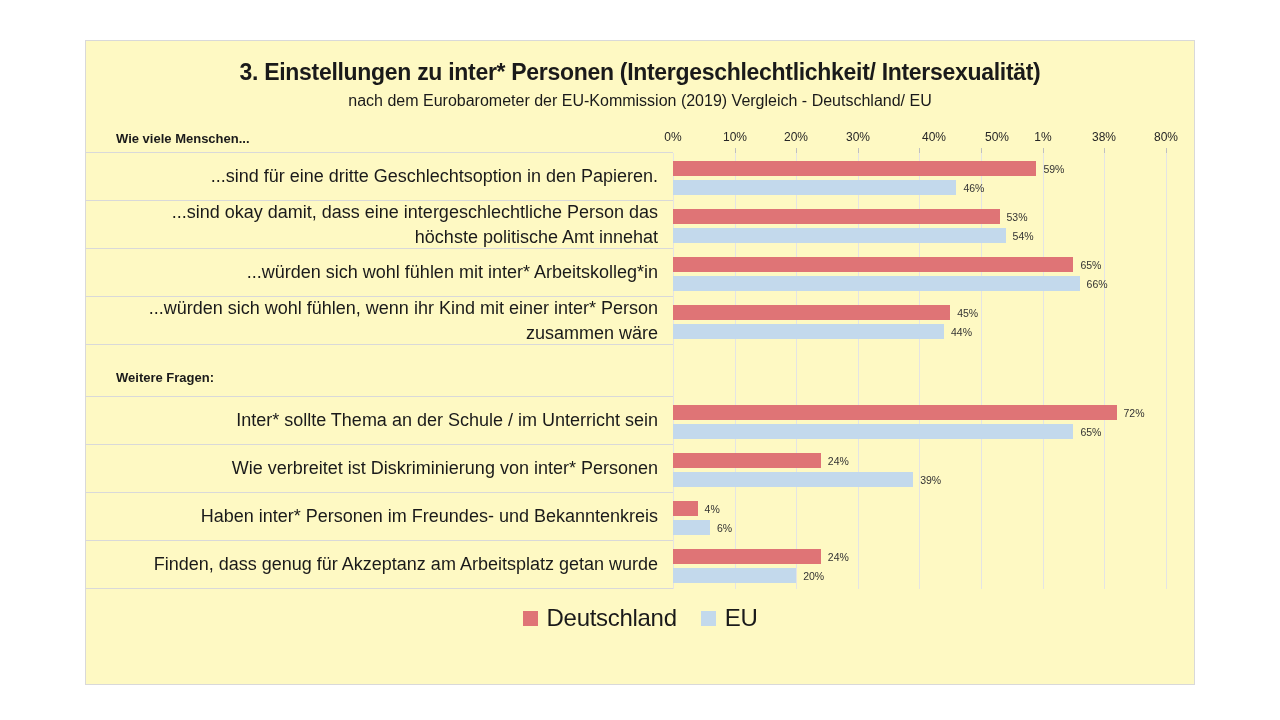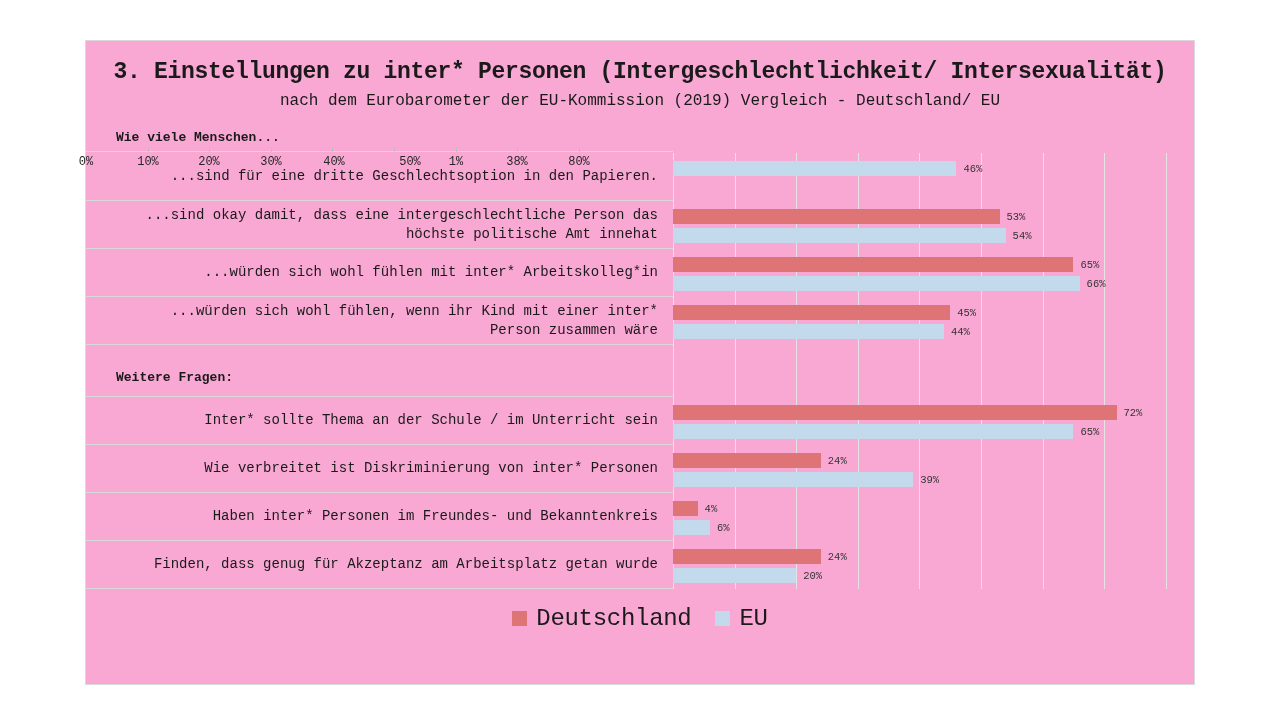--- a/index.html
+++ b/index.html
@@ -7,23 +7,22 @@
     width: 1280px; height: 720px;
     background: #ffffff;
     font-family: "Liberation Sans", sans-serif;
     color: #1a1a1a;
     overflow: hidden;
   }
   .card {
     position: absolute;
     left: 85px; top: 40px;
     width: 1110px; height: 645px;
-    background: #f9a8d4;
+    background: #fef9c3;
     border: 1px solid #d9d9d9;
-    font-family: Liberation Mono, monospace;
   }
   .title {
     margin-top: 16px;
     text-align: center;
     font-size: 23px;
     font-weight: bold;
     letter-spacing: -0.3px;
     line-height: 30px;
   }
   .subtitle {
@@ -50,29 +49,29 @@
     background: #e4e4e4;
   }
   .crow { display: flex; width: 1108px; }
   .label-cell {
     width: 587px;
     border-bottom: 1px solid #d9d9d9;
     display: flex;
     align-items: center;
     justify-content: flex-end;
     text-align: right;
-    font-size: 14px;
+    font-size: 18px;
     line-height: 1.35;
     padding: 2px 15px 2px 30px;
   }
   .plot-cell {
     position: relative;
     width: 521px;
   }
-  .header-row { height: 26px; flex-direction: column; }
+  .header-row { height: 26px; }
   .header-row .label-cell {
     justify-content: flex-start;
     text-align: left;
     font-weight: bold;
     font-size: 13px;
     align-items: flex-end;
     padding-bottom: 4px;
   }
   .tick-label {
     position: absolute;
@@ -158,36 +157,40 @@
         <div class="crow header-row">
           <div class="label-cell">Wie viele Menschen...</div>
           <div class="plot-cell">
             <span class="tick-label" style="left: 0px;">0%</span>
             <span class="tick-label" style="left: 62px;">10%</span>
             <span class="tick-mark" style="left: 62px;"></span>
             <span class="tick-label" style="left: 123px;">20%</span>
             <span class="tick-mark" style="left: 123px;"></span>
             <span class="tick-label" style="left: 185px;">30%</span>
             <span class="tick-mark" style="left: 185px;"></span>
-            <span class="tick-label" style="left: 248px;">40%</span>
+            <span class="tick-label" style="left: 261px;">40%</span>
             <span class="tick-mark" style="left: 246px;"></span>
             <span class="tick-label" style="left: 324px;">50%</span>
             <span class="tick-mark" style="left: 308px;"></span>
             <span class="tick-label" style="left: 370px;">1%</span>
             <span class="tick-mark" style="left: 370px;"></span>
             <span class="tick-label" style="left: 431px;">38%</span>
             <span class="tick-mark" style="left: 431px;"></span>
             <span class="tick-label" style="left: 493px;">80%</span>
             <span class="tick-mark" style="left: 493px;"></span>
           </div>
         </div>
         <div class="crow data-row">
           <div class="label-cell">...sind für eine dritte Geschlechtsoption in den Papieren.</div>
           <div class="plot-cell">
             <div class="bars">
+              <div class="bar-line">
+                <div class="bar bar-de" style="width: 363.4px;"></div>
+                <span class="value-label">59%</span>
+              </div>
               <div class="bar-line">
                 <div class="bar bar-eu" style="width: 283.4px;"></div>
                 <span class="value-label">46%</span>
               </div>
             </div>
           </div>
         </div>
         <div class="crow data-row">
           <div class="label-cell">...sind okay damit, dass eine intergeschlechtliche Person das höchste politische Amt innehat</div>
           <div class="plot-cell">

